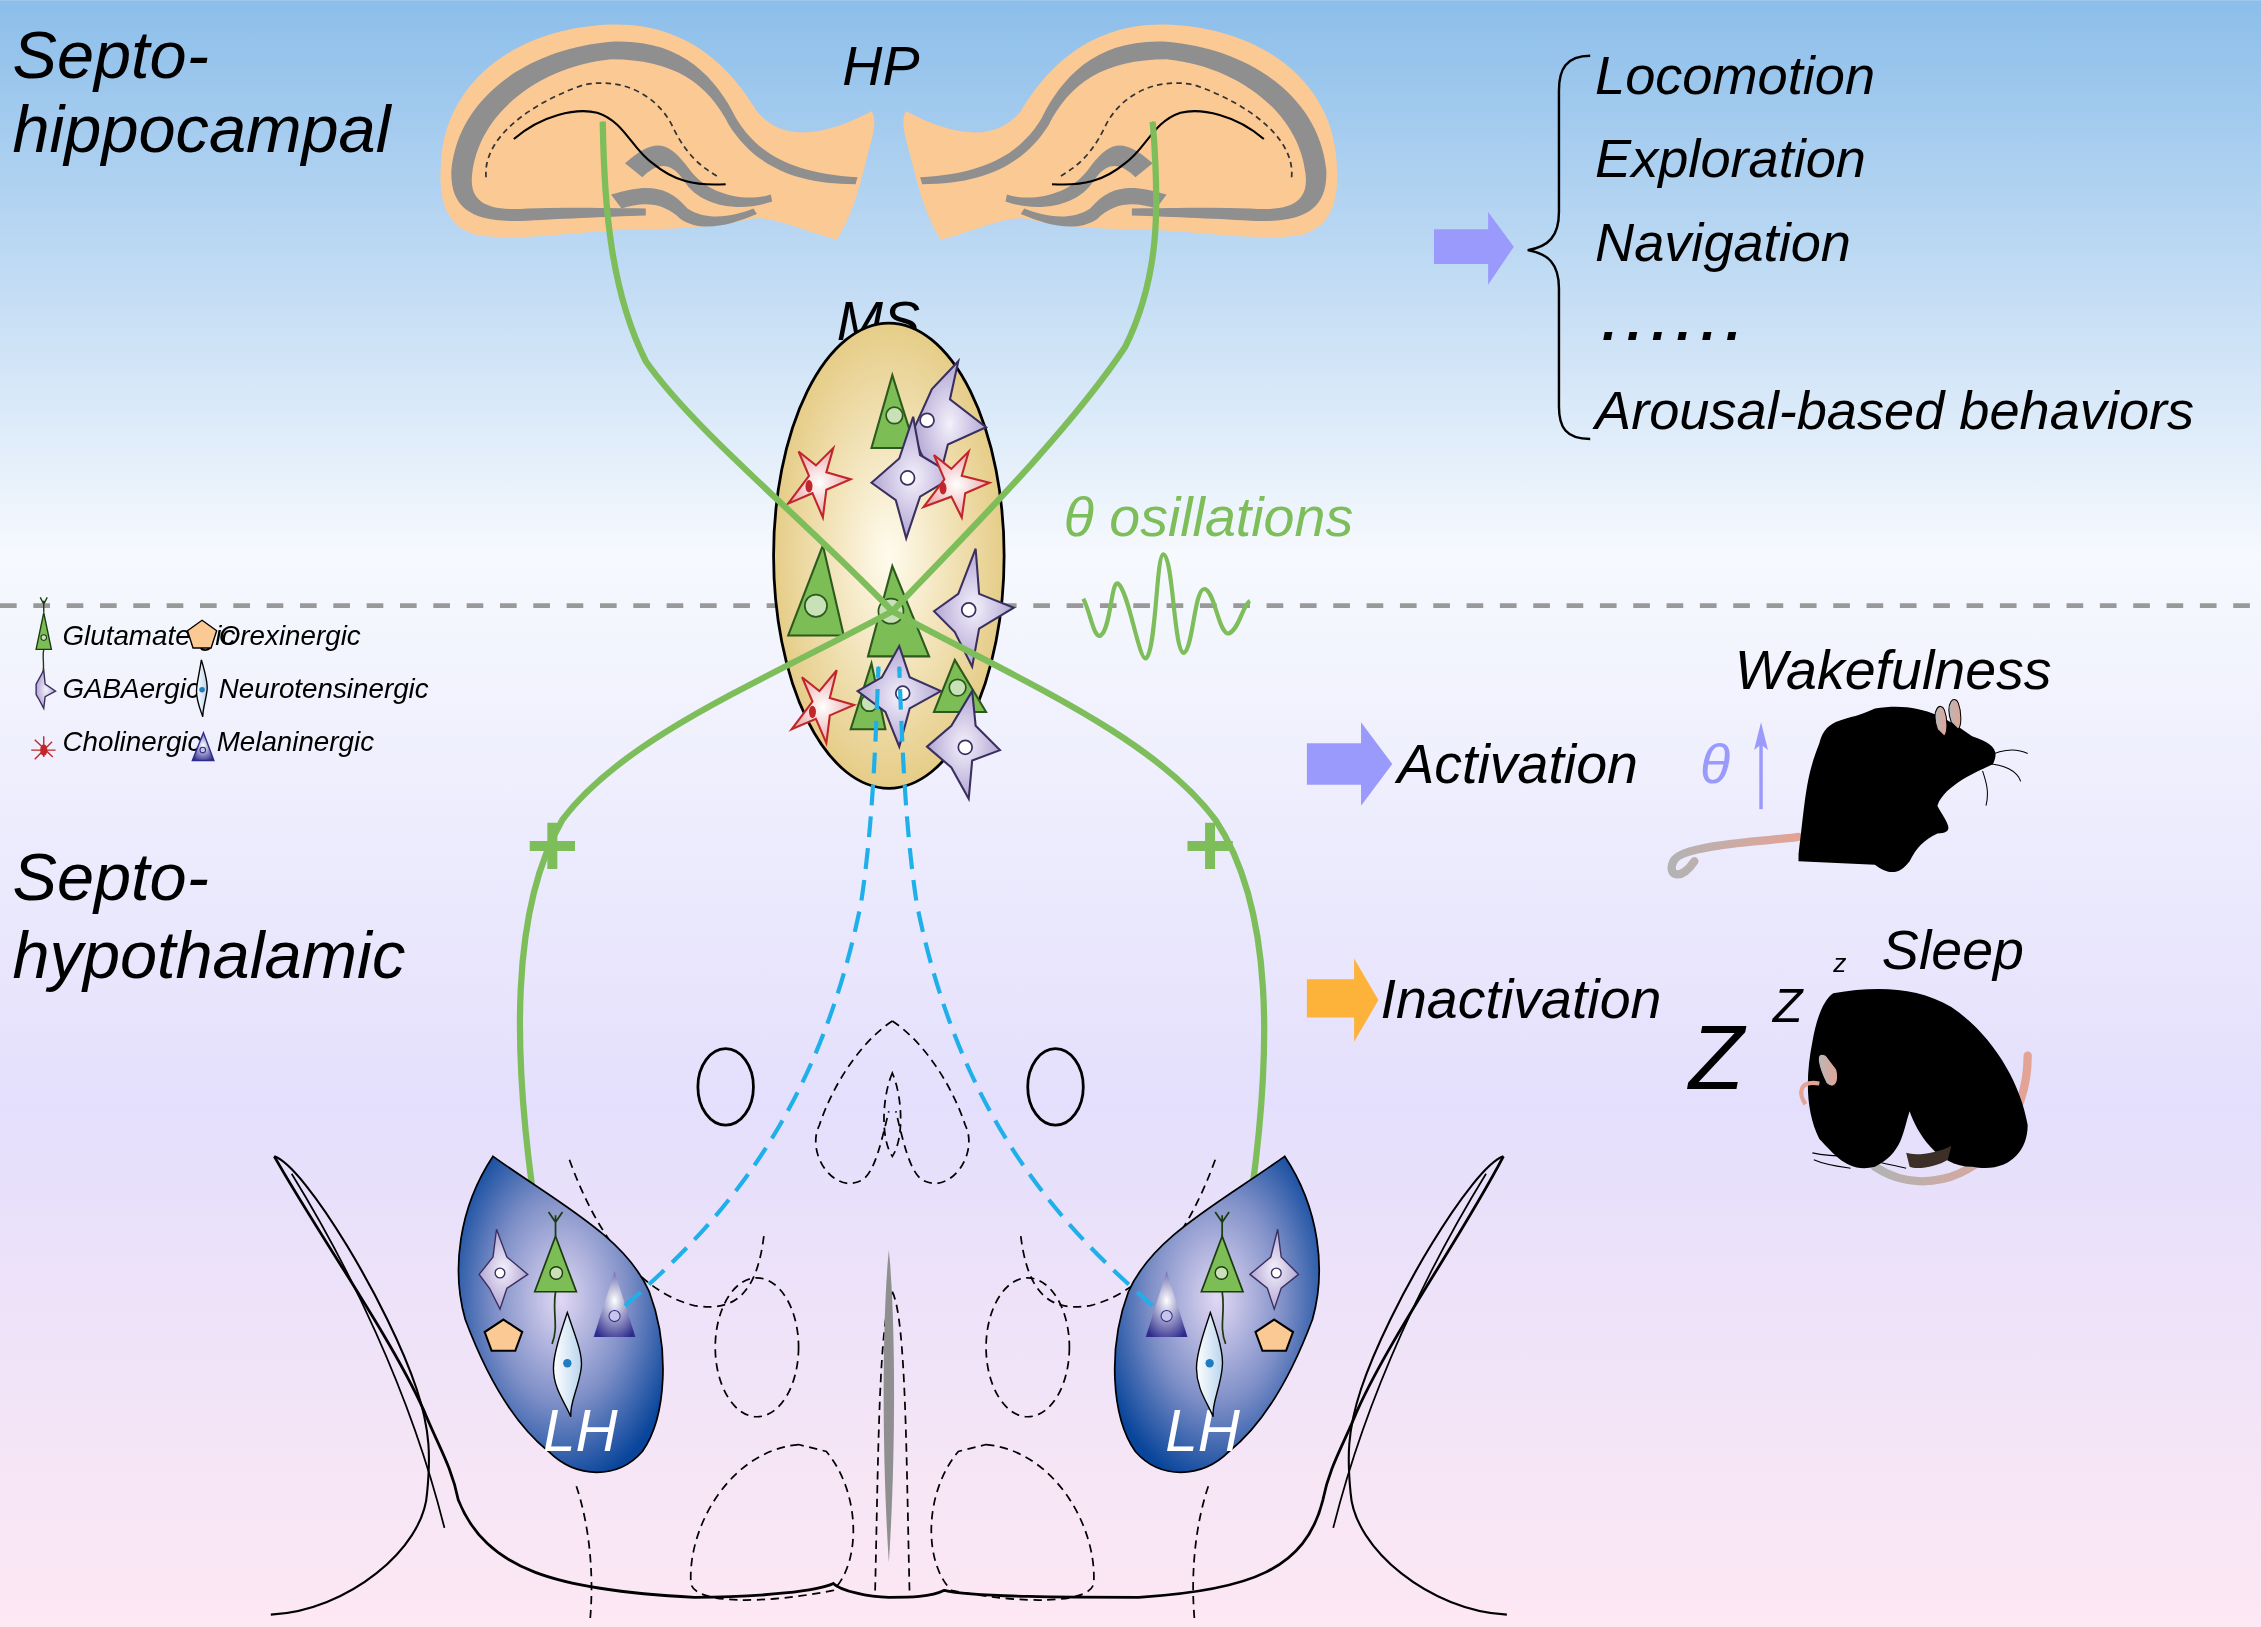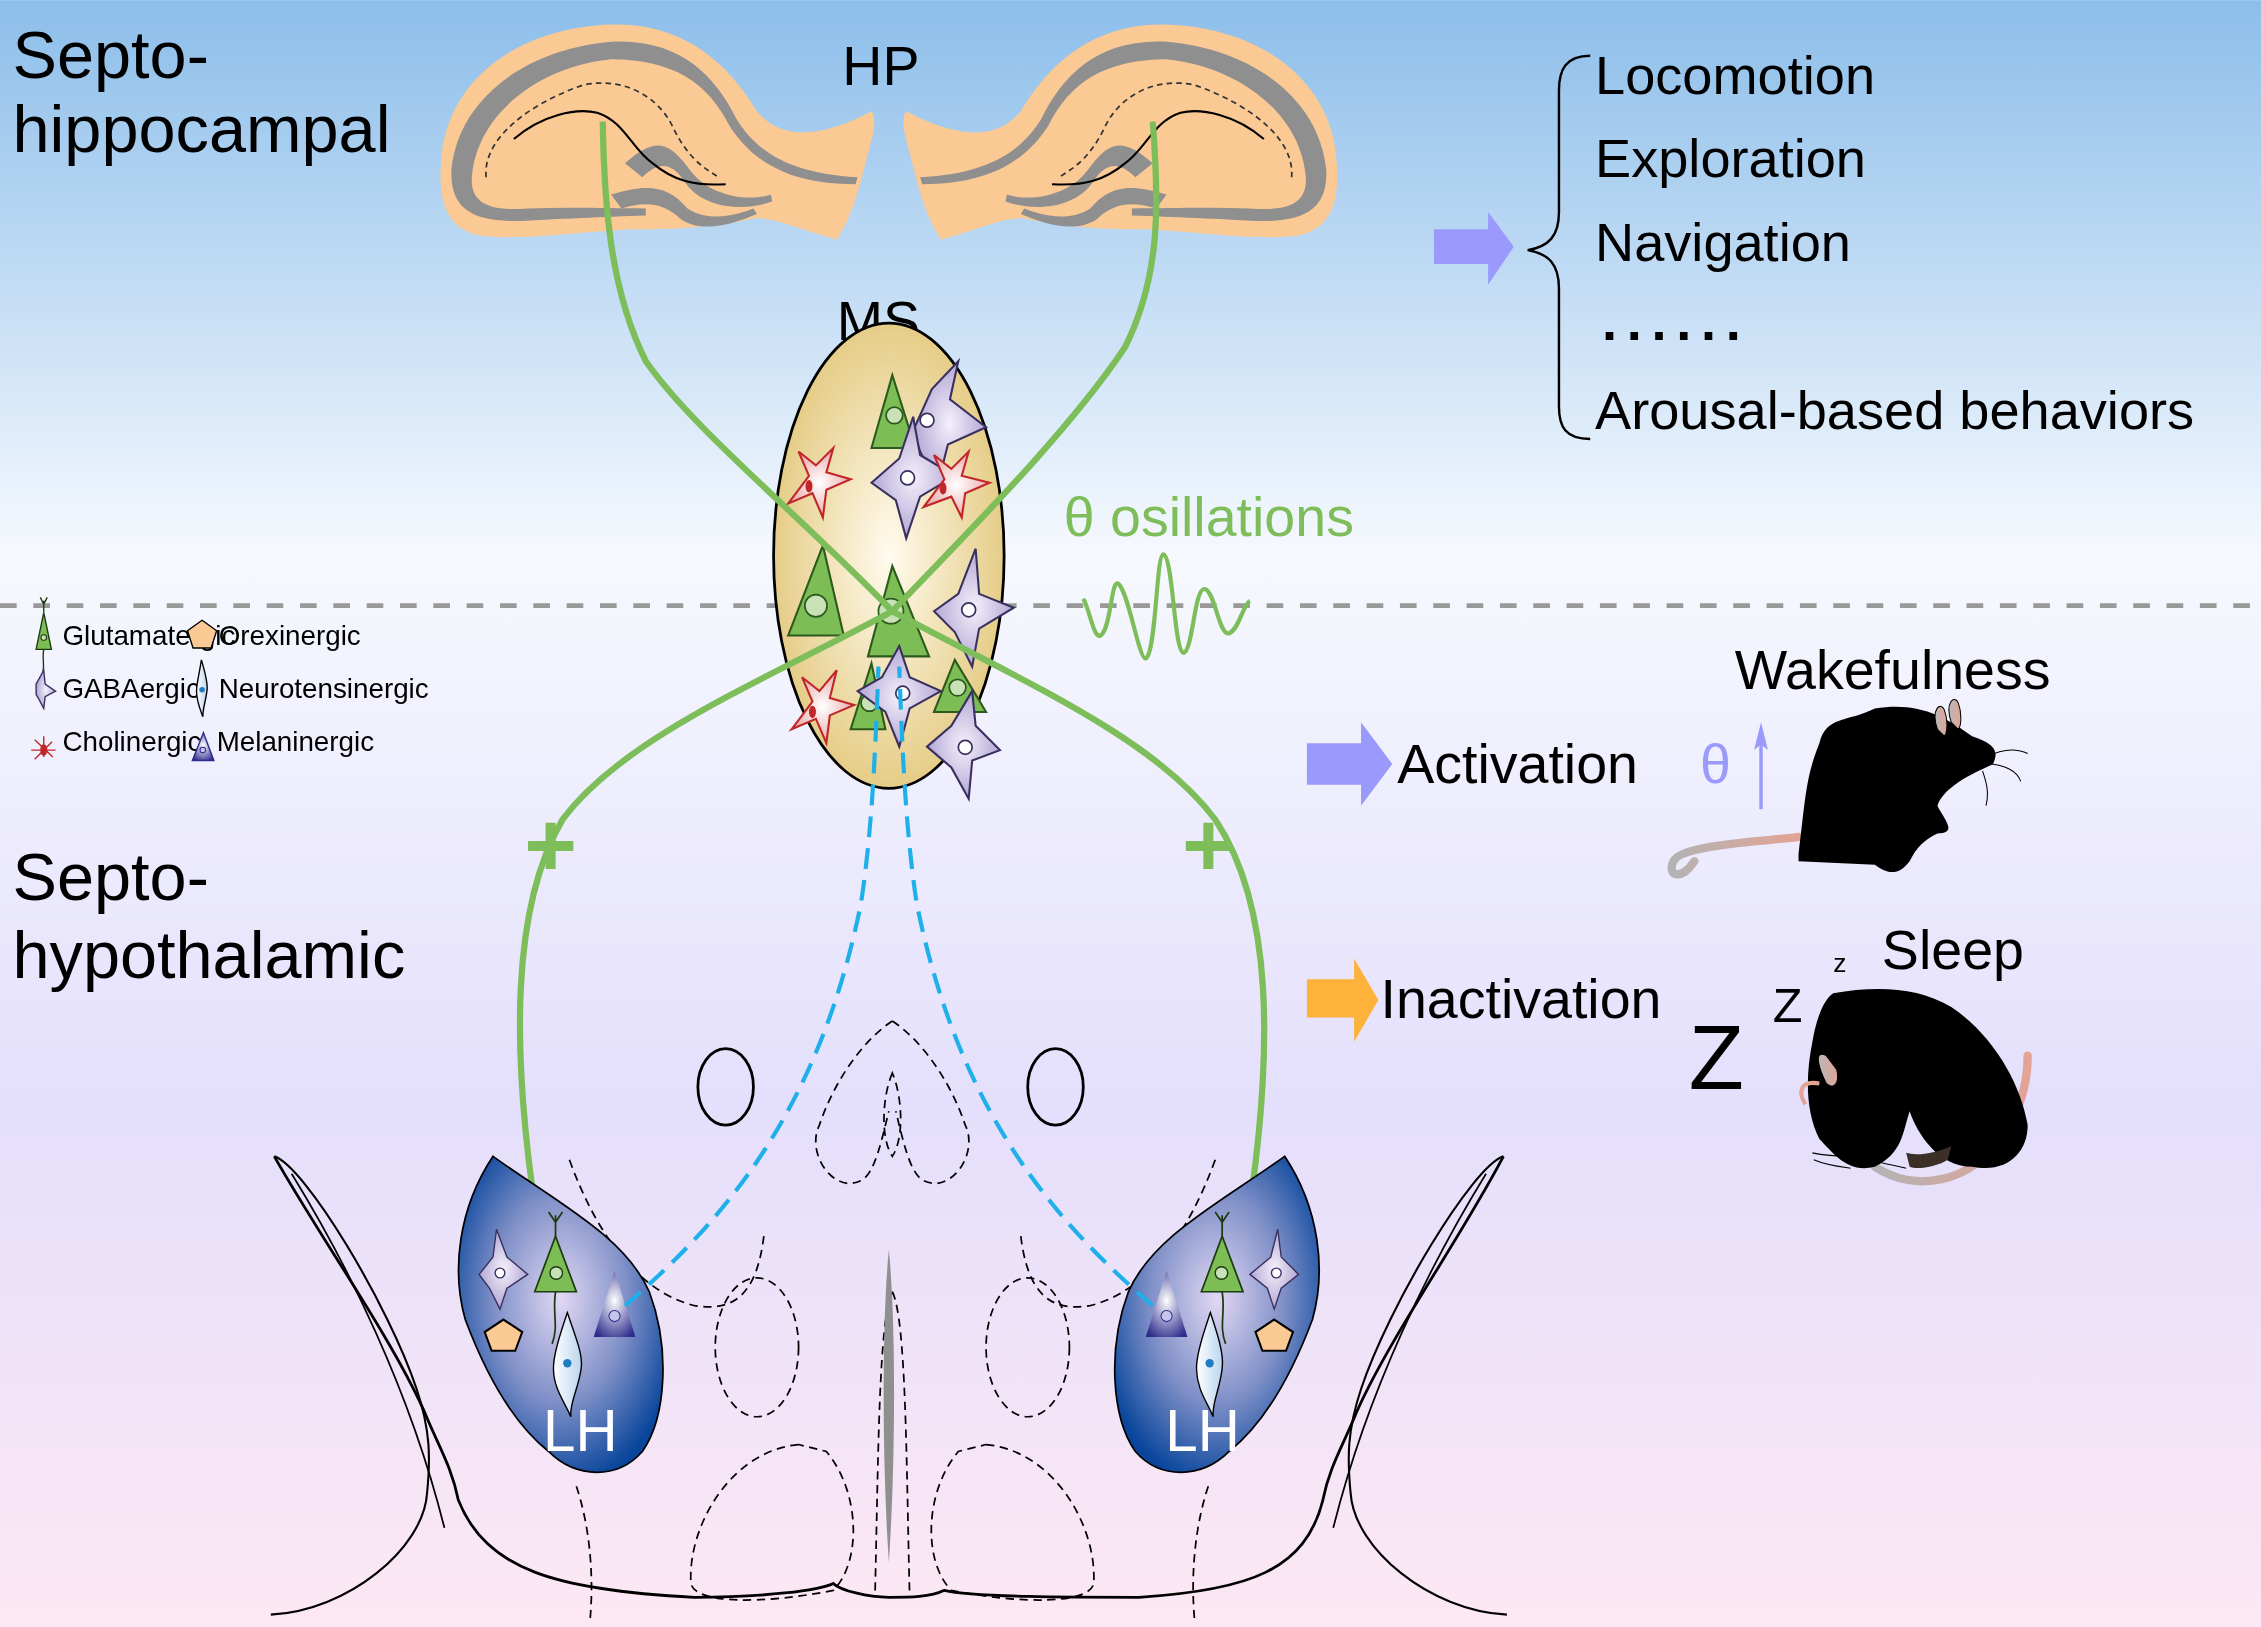--- a/index.html
+++ b/index.html
@@ -1,17 +1,17 @@
 <!DOCTYPE html>
 <html style="font-size:11px"><head>
 <meta charset="utf-8">
 <style>
   html, body { margin: 0; padding: 0; }
   body { width: 2261px; height: 1628px; overflow: hidden; font-family: "Liberation Sans", sans-serif; }
-  #stage { position: absolute; left: 0; top: 0; width: 2261px; height: 1628px; }
+  #stage { position: absolute; left: 0; top: 0; width: 2261px; height: 1628px; font-style: italic; }
   svg text { font-family: "Liberation Sans", sans-serif; }
   .section-title { font-size: 96px; fill: #000; }
   .struct-label { font-size: 80px; fill: #000; }
   .list-item { font-size: 78px; fill: #000; }
   .legend-text { font-size: 40px; fill: #000; }
   .state-label { font-size: 80px; fill: #000; }
   .lh-label { font-size: 84px; fill: #fff; }
   .theta-text { font-size: 80px; }
 </style>
 </head>

